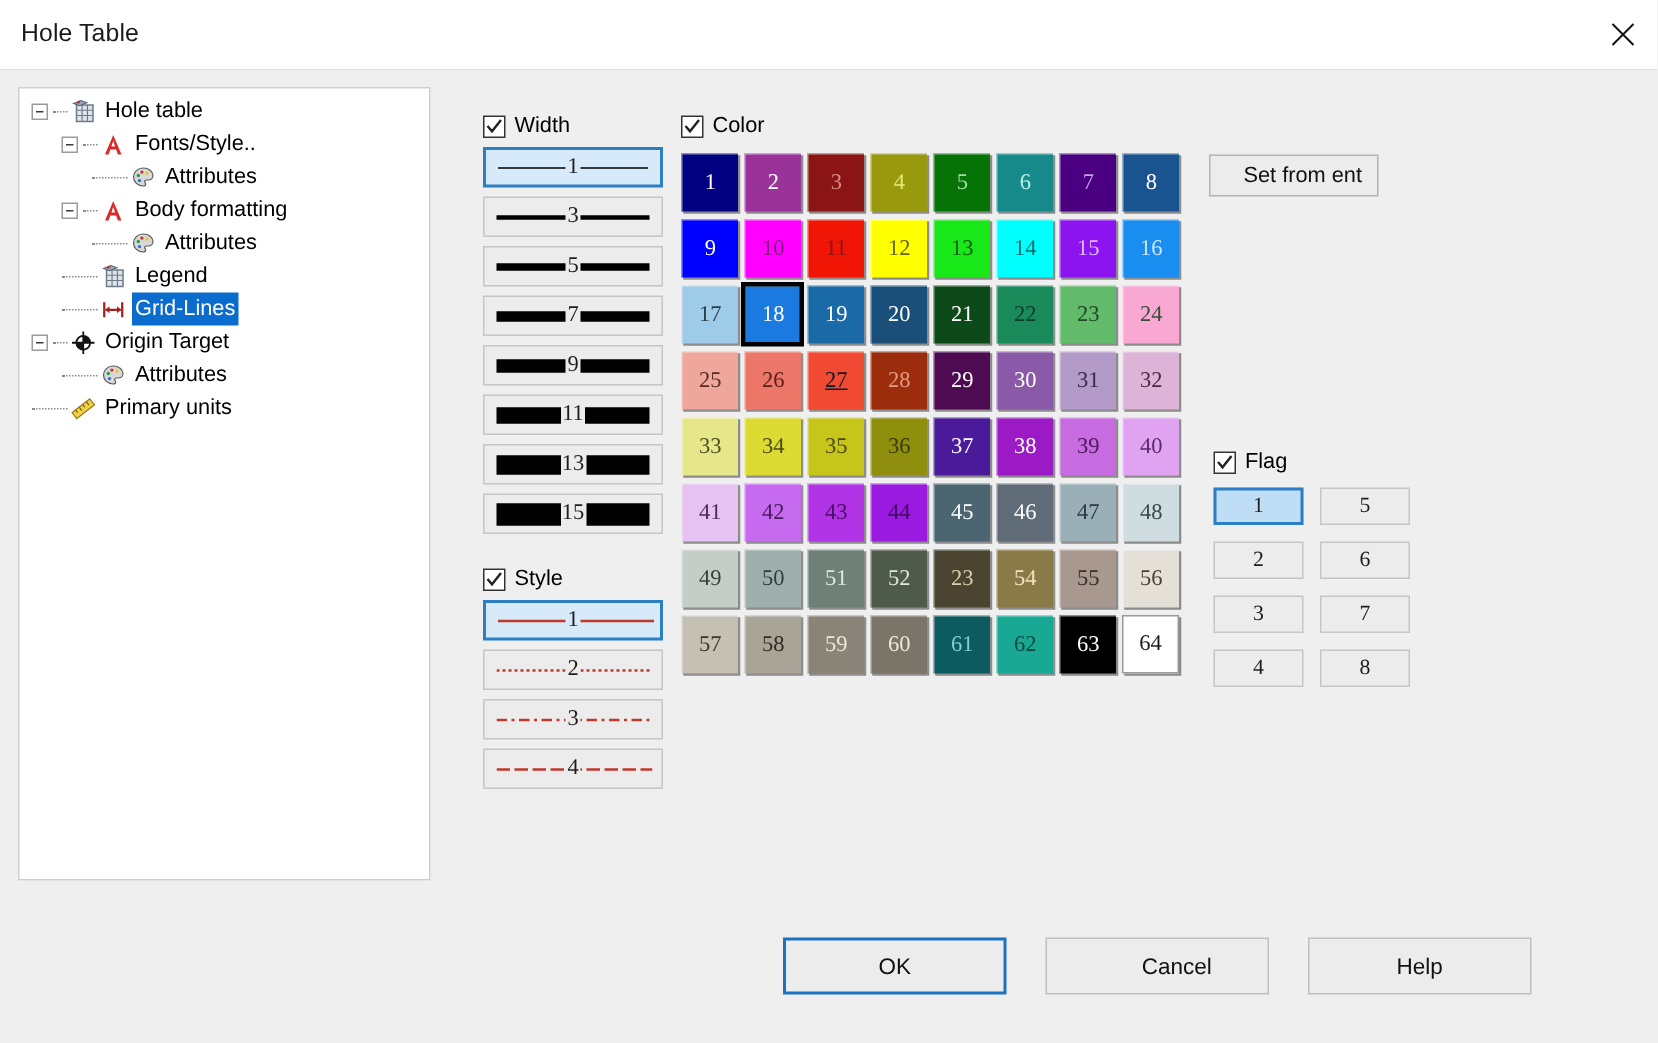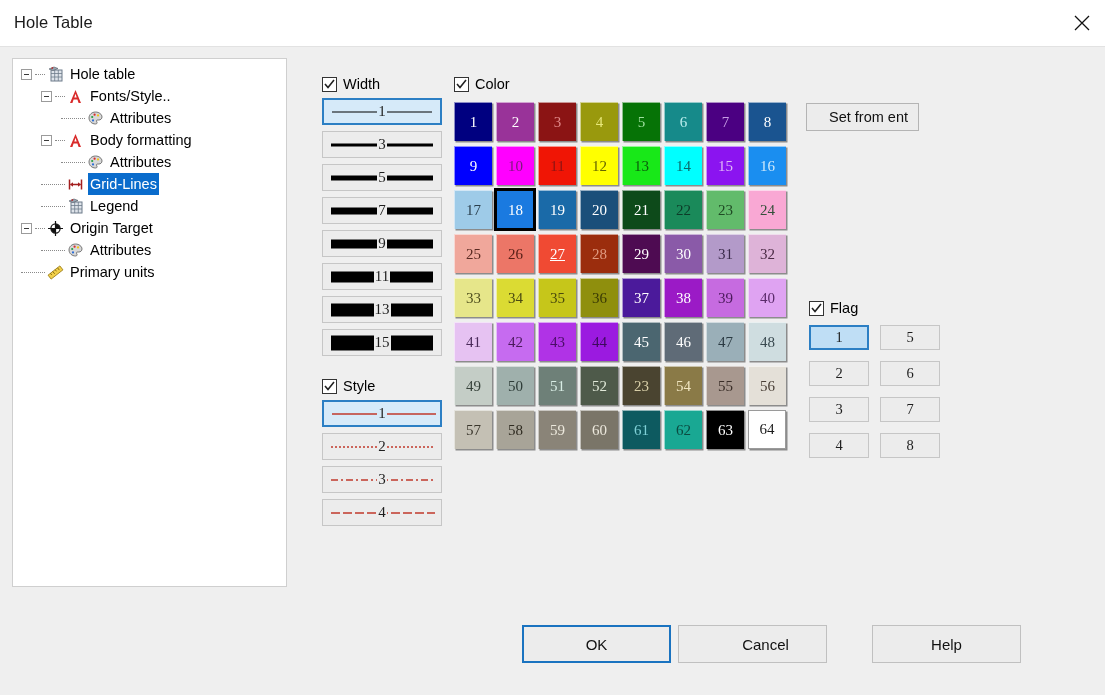--- a/index.html
+++ b/index.html
@@ -183,21 +183,21 @@
     position: absolute; top: 625px;
     height: 38px;
     background: #ececec;
     border: 1px solid #c0c0c0;
     font-size: 15px; color: #111;
     display: flex; align-items: center; justify-content: center;
     cursor: pointer;
   }
   .btm-btn.primary { border: 2px solid #1a73c0; }
   #ok-button { left: 522px; width: 149px; }
-  #cancel-button { left: 678px; width: 149px; padding-left: 26px; }
+  #cancel-button { left: 697px; width: 149px; padding-left: 26px; }
   #help-button { left: 872px; width: 149px; }
 </style>
 </head>
 <body>
 
 <div id="app">
 
   <div class="titlebar">
     <div class="titlebar-text">Hole Table</div>
     <div class="close-btn">
@@ -266,44 +266,44 @@
             <svg width="17" height="17" viewBox="0 0 17 17">
               <path d="M8.5 2C4.9 2 2 4.6 2 8c0 3.3 2.9 6 6.5 6 1 0 1.6-.6 1.6-1.3 0-.8-.7-1-.7-1.7 0-.6.5-1 1.2-1h1.3c1.7 0 3.1-1.3 3.1-3C15 4.4 12.1 2 8.5 2z" fill="#d8d8d8" stroke="#5a5a5a" stroke-width=".8"></path>
               <circle cx="5.2" cy="7" r="1.1" fill="#1f9e3c"></circle>
               <circle cx="7.6" cy="4.7" r="1.1" fill="#d92b2b"></circle>
               <circle cx="11" cy="5.4" r="1.1" fill="#f0c419"></circle>
               <circle cx="6" cy="10.4" r="1.1" fill="#2b6fd9"></circle>
             </svg>
           </span>
           <span class="lbl">Attributes</span>
         </div>
-        <div class="tnode sel">
-          <span class="indent" style="width: 28px;"></span>
-          <span class="dots" style="width: 24px;"></span>
-          <span class="ico">
-            <svg width="17" height="17" viewBox="0 0 17 17">
-              <path d="M2.5 3.5v10M14.5 3.5v10M3.5 8.5h10" stroke="#a31f1f" stroke-width="1.5"></path>
-              <path d="M3.2 8.5 L6 6.2 L6 10.8 Z" fill="#a31f1f"></path>
-              <path d="M13.8 8.5 L11 6.2 L11 10.8 Z" fill="#a31f1f"></path>
-            </svg>
-          </span>
-          <span class="lbl">Grid-Lines</span>
-        </div>
         <div class="tnode">
           <span class="indent" style="width: 28px;"></span>
           <span class="dots" style="width: 24px;"></span>
           <span class="ico">
             <svg width="17" height="17" viewBox="0 0 17 17">
               <rect x="4" y="4" width="11" height="11" fill="#dfe4ea" stroke="#6d7b8a" stroke-width="1"></rect>
               <path d="M4 7.5h11M4 11h11M7.7 4v11M11.3 4v11" stroke="#6d7b8a" stroke-width=".8"></path>
               <path d="M2 3 L7 1 L11 2.5 L6 4.5 Z" fill="#9aa7b4" stroke="#5b6670" stroke-width=".7"></path>
               <path d="M4.5 1.6 L6.2 1 L6.2 2.6 L4.5 3.2 Z" fill="#b02b2b"></path>
             </svg>
           </span>
           <span class="lbl">Legend</span>
+        </div>
+        <div class="tnode sel">
+          <span class="indent" style="width: 28px;"></span>
+          <span class="dots" style="width: 24px;"></span>
+          <span class="ico">
+            <svg width="17" height="17" viewBox="0 0 17 17">
+              <path d="M2.5 3.5v10M14.5 3.5v10M3.5 8.5h10" stroke="#a31f1f" stroke-width="1.5"></path>
+              <path d="M3.2 8.5 L6 6.2 L6 10.8 Z" fill="#a31f1f"></path>
+              <path d="M13.8 8.5 L11 6.2 L11 10.8 Z" fill="#a31f1f"></path>
+            </svg>
+          </span>
+          <span class="lbl">Grid-Lines</span>
         </div>
         <div class="tnode">
           <span class="indent" style="width: 8px;"></span>
           <span class="expander"></span>
           <span class="dots"></span>
           <span class="ico">
             <svg width="17" height="17" viewBox="0 0 17 17">
               <circle cx="8.5" cy="8.5" r="4.6" fill="#fff" stroke="#111" stroke-width="1.2"></circle>
               <path d="M8.5 3.9 A4.6 4.6 0 0 1 13.1 8.5 L8.5 8.5 Z" fill="#111"></path>
               <path d="M8.5 13.1 A4.6 4.6 0 0 1 3.9 8.5 L8.5 8.5 Z" fill="#111"></path>
@@ -514,21 +514,21 @@
         <div class="swatch-cell">
           <div class="swatch" style="background: #f9a8d4; color: rgb(51, 80, 58);">24</div>
         </div>
         <div class="swatch-cell">
           <div class="swatch" style="background: rgb(240, 167, 155); color: rgb(90, 42, 34);">25</div>
         </div>
         <div class="swatch-cell">
           <div class="swatch" style="background: rgb(236, 118, 103); color: rgb(90, 32, 24);">26</div>
         </div>
         <div class="swatch-cell">
-          <div class="swatch" style="background: rgb(240, 74, 51); color: #ffffff; text-decoration: underline;">27</div>
+          <div class="swatch" style="background: rgb(240, 74, 51); color: #0f172a; text-decoration: underline;">27</div>
         </div>
         <div class="swatch-cell">
           <div class="swatch" style="background: rgb(155, 45, 13); color: rgb(224, 154, 128);">28</div>
         </div>
         <div class="swatch-cell">
           <div class="swatch" style="background: rgb(78, 11, 82); color: rgb(255, 255, 255);">29</div>
         </div>
         <div class="swatch-cell">
           <div class="swatch" style="background: rgb(138, 90, 168); color: rgb(255, 255, 255);">30</div>
         </div>

